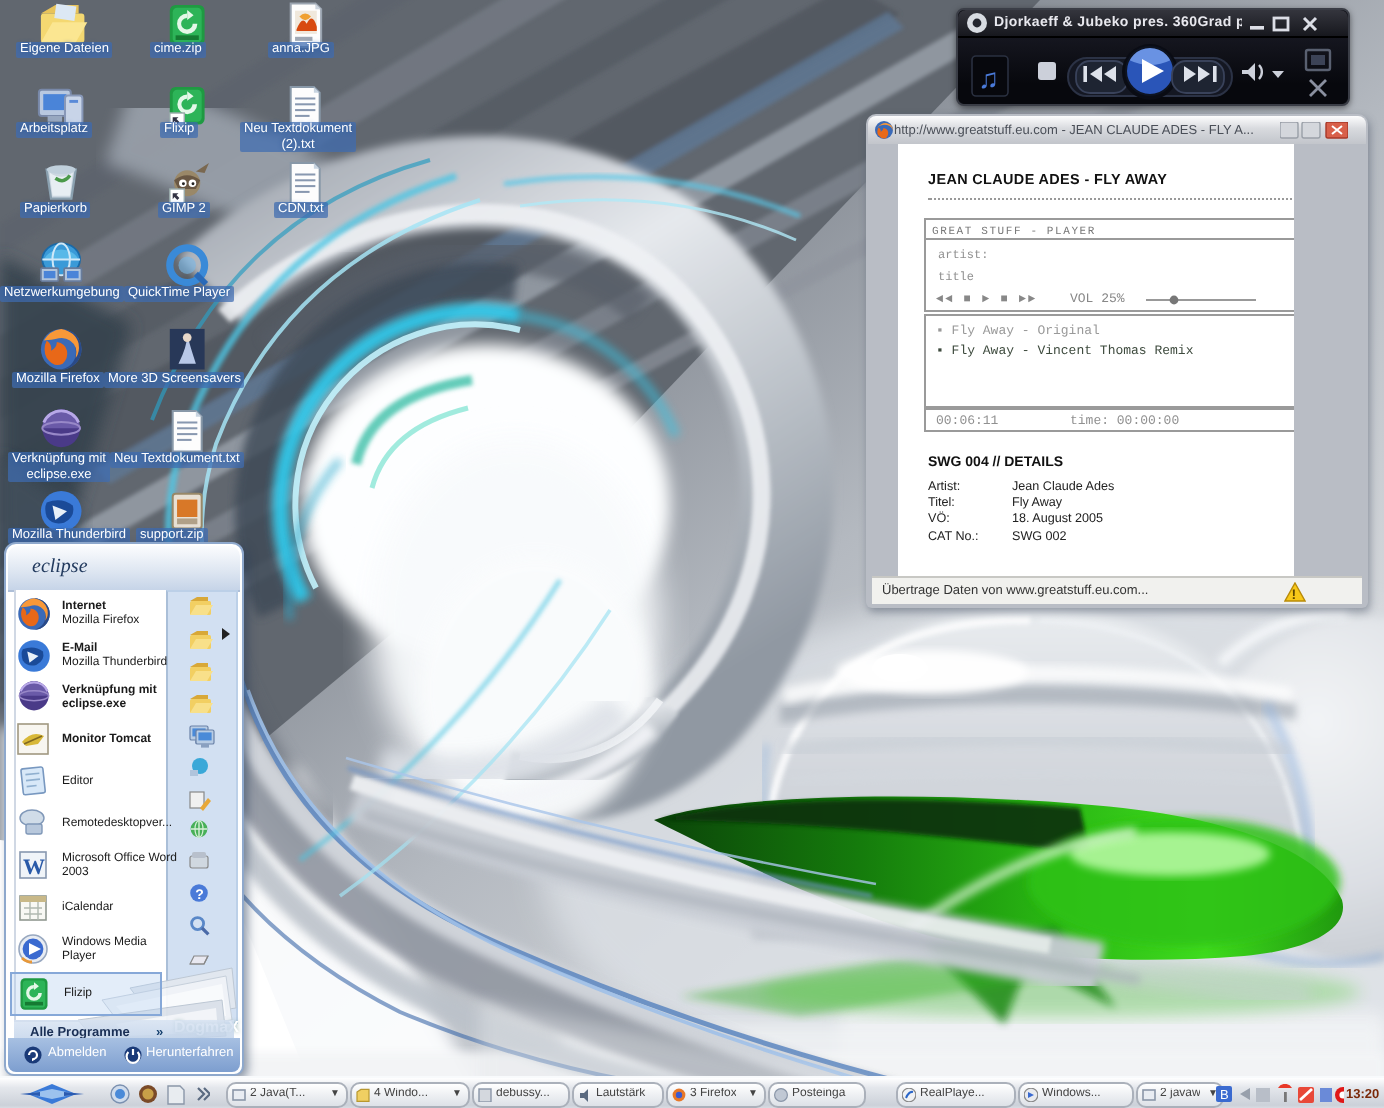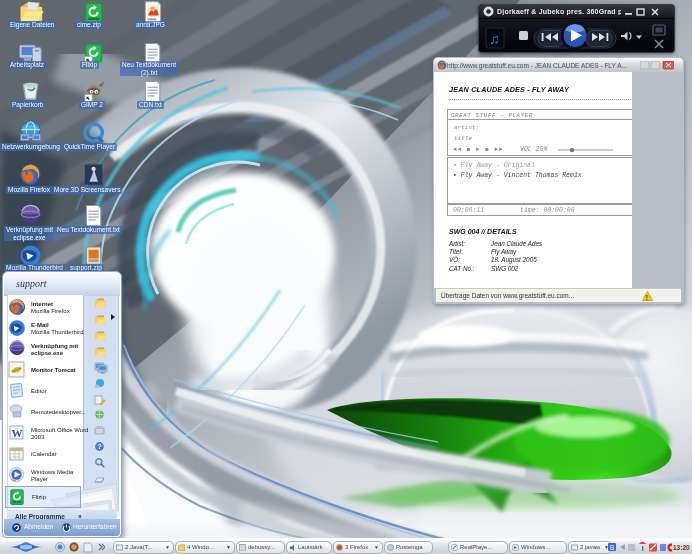--- a/index.html
+++ b/index.html
@@ -10,21 +10,21 @@
   text-shadow:0 0 2px #2a5aa0;}
 
 #mp{position:absolute;left:478px;top:4px;width:195px;height:47px;background:#0b0c12;border-radius:4px;border:1px solid #3a3d46;box-shadow:0 1px 3px rgba(0,0,0,.5);}
 #mp .tb{position:absolute;left:0;top:0;right:0;height:13px;background:linear-gradient(#34353d,#17181e);border-radius:4px 4px 0 0;border-bottom:1px solid #000;}
 #mp .tb .ttl{position:absolute;left:18px;top:2.5px;font-size:7px;font-weight:bold;color:#e8e8ee;letter-spacing:.2px;white-space:nowrap;}
 #mp .body{position:absolute;left:0;top:14px;right:0;bottom:0;background:linear-gradient(#15161f,#07080d 70%);border-radius:0 0 4px 4px;}
 
 #bw{position:absolute;left:433px;top:57px;width:251px;height:247px;background:#b9bdc5;border-radius:5px 5px 3px 3px;box-shadow:1px 2px 4px rgba(60,70,90,.45);}
 #bw .tb{position:absolute;left:1px;top:1px;right:1px;height:14px;border-radius:4px 4px 0 0;background:linear-gradient(#fdfdfe,#d8dade 45%,#c2c5cb);}
 #bw .ttl{position:absolute;left:13px;top:4px;font-size:6.5px;color:#4a4f58;white-space:nowrap;}
-#bw .content{position:absolute;left:1px;top:15px;width:198px;height:216px;background:#fff;overflow:hidden;font-style:italic;}
+#bw .content{position:absolute;left:16px;top:15px;width:198px;height:216px;background:#fff;overflow:hidden;}
 #bw .status{position:absolute;left:3px;top:231px;width:245px;height:13px;background:#f1f1ee;border-top:1px solid #c8c8c4;font-size:6.5px;color:#333;}
 .gsbox{position:absolute;border:1px solid #9a9a9a;font-family:"Liberation Mono",monospace;color:#909090;}
 
 #sm{position:absolute;left:2px;top:271px;width:118px;height:265px;border-radius:6px 6px 5px 5px;background:#fff;box-shadow:2px 2px 5px rgba(40,60,90,.5);border:1px solid #8ea8cc;}
 #sm .hdr{position:absolute;left:1px;top:1px;right:1px;height:22px;border-radius:5px 5px 0 0;background:linear-gradient(#fbfcfe,#dfe7f2 55%,#c6d4e8);border-bottom:1px solid #aebfd8;}
 #sm .hdr span{position:absolute;left:12px;top:5px;font-style:italic;font-size:10px;color:#223a5e;font-family:"Liberation Serif",serif;}
 #sm .lcol{position:absolute;left:4px;top:23px;width:76px;height:215px;background:#fff;border:1px solid #d0d8e4;border-top:none;}
 #sm .rcol{position:absolute;left:80px;top:23px;width:34px;height:215px;background:#d2e0f2;border:1px solid #bcd0e8;border-left:1px solid #aabfd8;}
 #sm .allp{position:absolute;left:4px;top:238px;width:110px;height:13px;background:linear-gradient(rgba(214,226,242,0.8),rgba(184,204,230,0.8));font-size:6.5px;font-weight:bold;color:#1a2f55;}
 #sm .btm{position:absolute;left:1px;bottom:1px;right:1px;height:17px;border-radius:0 0 4px 4px;background:linear-gradient(#a7c0e2,#7d9ecf);font-size:6.5px;color:#fff;}
@@ -429,21 +429,21 @@
  <div class="status">
   <div class="abs" style="left:5px;top:3px;">Übertrage Daten von www.greatstuff.eu.com...</div>
   <svg class="abs" style="right:28px;top:2px" width="11" height="10">
         <path d="M5.5,0.5 L10.5,9.5 L0.5,9.5 Z" fill="#f8c818" stroke="#b88a08" stroke-width="0.7"></path>
         <text x="3.8" y="8.5" font-size="7" fill="#604800" font-weight="bold" font-family="Liberation Sans">!</text>
       </svg>
  </div>
 </div>
 <div id="sm">
  <div class="hdr">
-      <span>support</span>
+      <span>eclipse</span>
     </div>
  <div class="lcol"></div>
  <div class="rcol"></div>
  <svg class="abs" style="left:0;top:0" width="118" height="265" viewBox="0 0 118 265">
   <defs>
    <g id="sfold">
           <path d="M0,2.5 l3.5,-2 5.5,0 0,2 -9,0" fill="#d8a838"></path>
           <rect x="0" y="2.5" width="10.5" height="7" rx="0.8" fill="#f2cf62"></rect>
           <path d="M0,9.5 l3,-5 8.5,0 -3,5 Z" fill="#f8e08a"></path>
         </g>

